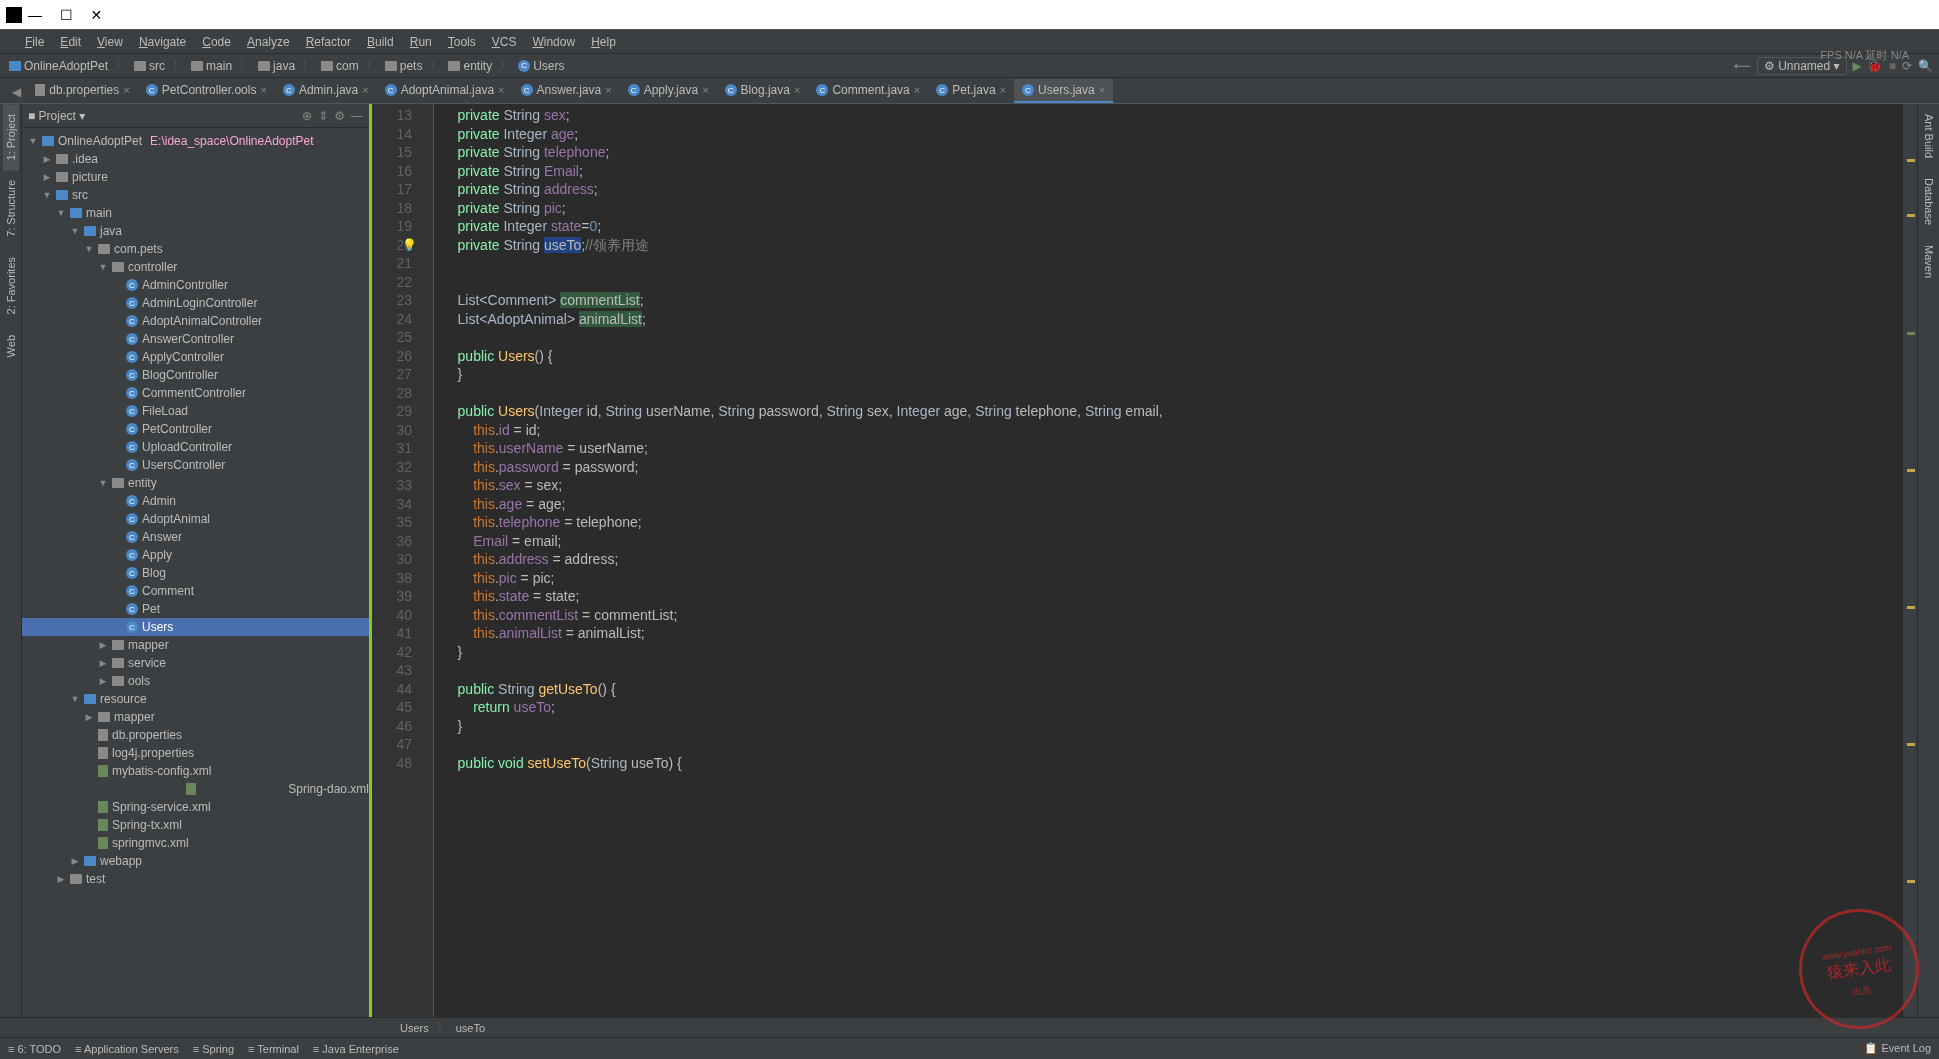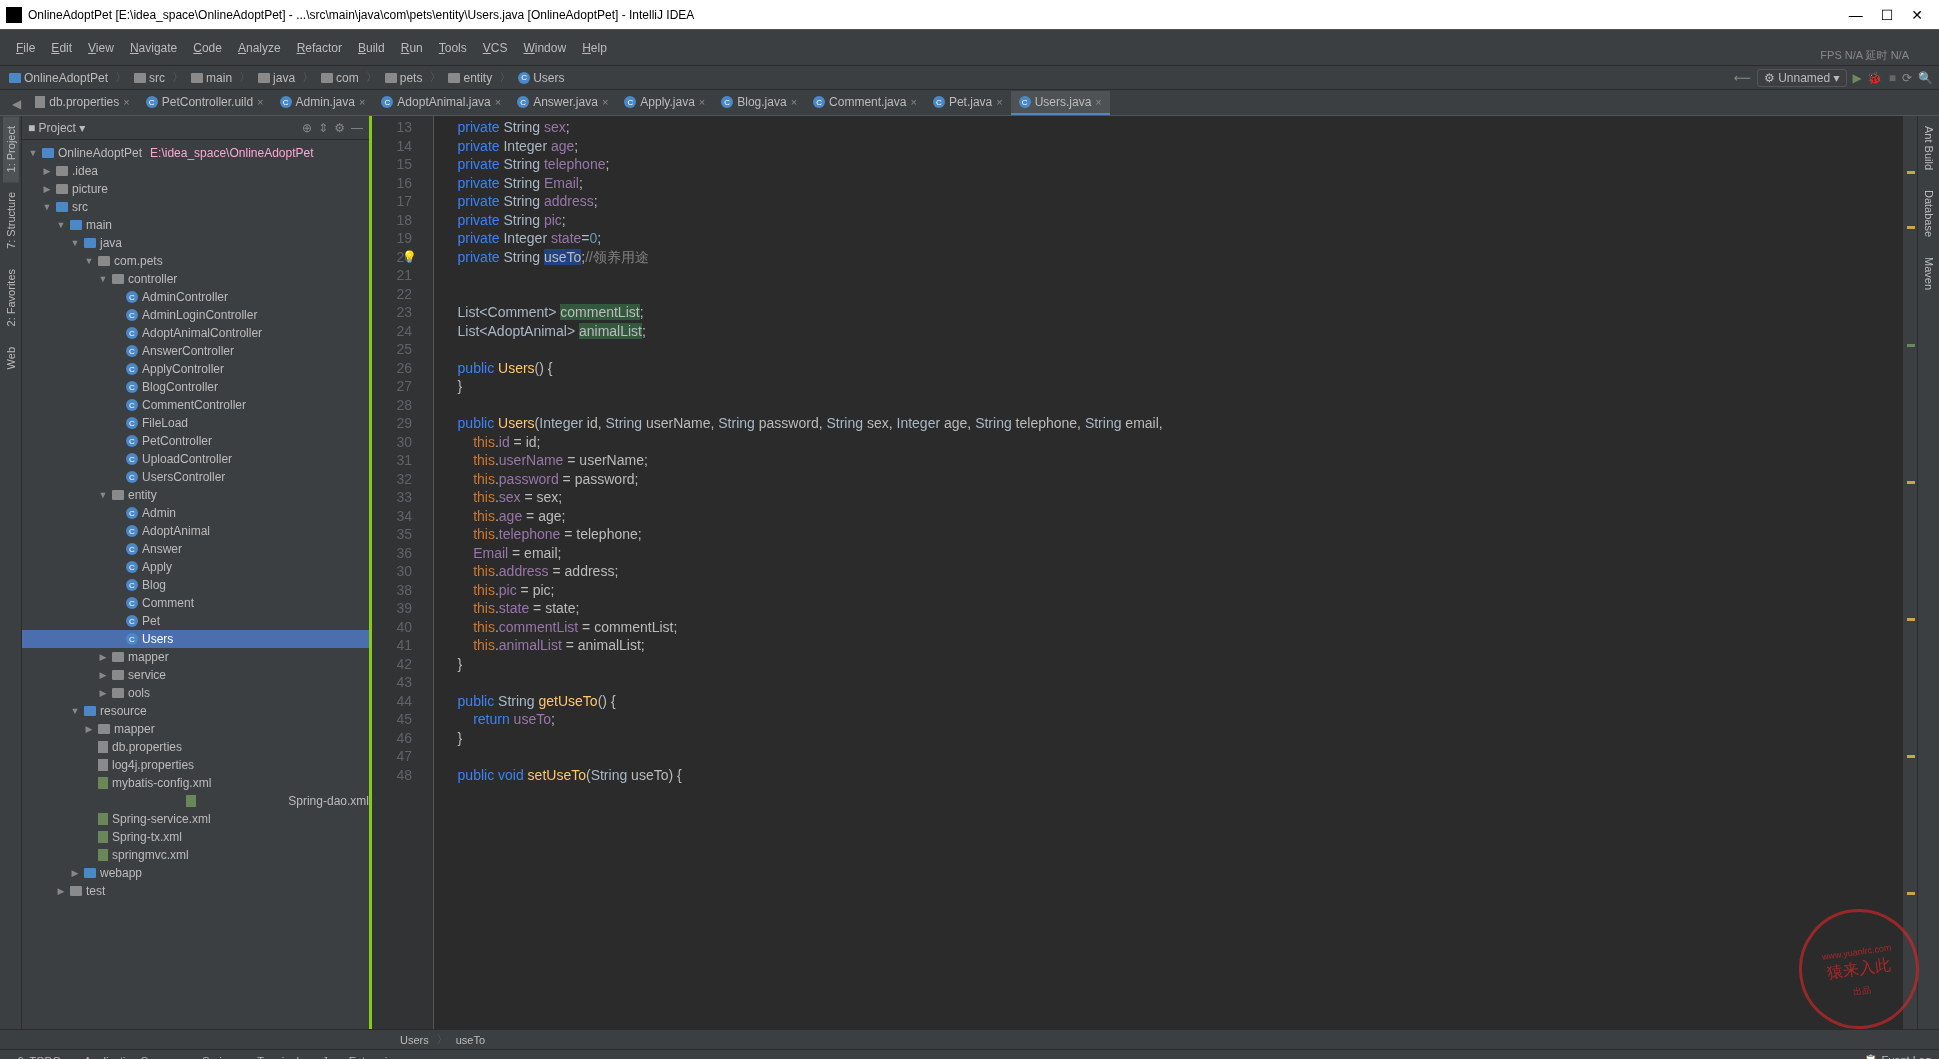--- a/index.html
+++ b/index.html
@@ -6,21 +6,21 @@
 body { background: #2b2b2b; color: #bbbbbb; font-size: 12px; overflow: hidden; width: 1939px; height: 1059px; position: relative; }
 
 
 .titlebar { height: 30px; background: #fff; color: #000; display: flex; align-items: center; padding: 0 6px; border-bottom: 1px solid #555; }
 .titlebar .icon { width: 16px; height: 16px; background: #000; margin-right: 6px; }
 .titlebar .title { flex: 1; font-size: 12px; }
 .titlebar .winbtns { display: flex; gap: 18px; align-items: center; padding-right: 10px; }
 .titlebar .winbtns span { font-size: 14px; }
 
 
-.menubar { height: 36px; background: #3c3f41; display: flex; align-items: center; padding: 0 10px; gap: 4px; border-bottom: 1px solid #2b2b2b; }
+.menubar { height: 24px; background: #3c3f41; display: flex; align-items: center; padding: 0 19px; gap: 4px; border-bottom: 1px solid #2b2b2b; }
 .menubar .mitem { padding: 2px 6px; color: #bbb; cursor: pointer; }
 .menubar .mitem .ul { text-decoration: underline; }
 .fps { position: absolute; right: 30px; top: 48px; color: #888; font-size: 11px; }
 
 
 .navbar { height: 24px; background: #3c3f41; display: flex; align-items: center; padding: 0 6px; border-bottom: 1px solid #2b2b2b; }
 .crumb { display: flex; align-items: center; gap: 4px; }
 .crumb .ci { display: flex; align-items: center; gap: 3px; color: #bbb; padding: 1px 3px; }
 .crumb .sep { color: #666; }
 .navbar .right { margin-left: auto; display: flex; align-items: center; gap: 6px; }
@@ -51,21 +51,21 @@
 .tree-item .arrow { width: 10px; text-align: center; color: #888; font-size: 9px; }
 .tree-item .label { white-space: nowrap; }
 .tree-item .meta { color: #f9a8d4; margin-left: 4px; }
 
 
 .editor { flex: 1; display: flex; background: #2b2b2b; position: relative; font-family: "Consolas", "Courier New", monospace; font-size: 14px; }
 .gutter { width: 48px; background: #313335; text-align: right; padding: 2px 8px 2px 0; color: #606366; line-height: 18.5px; position: relative; }
 .gutter .lbulb { position: absolute; left: 30px; color: #c9a54a; font-size: 12px; }
 .gutterfolds { width: 14px; background: #313335; border-right: 1px solid #555; }
 .code { flex: 1; padding: 2px 8px; white-space: pre; line-height: 18.5px; overflow: hidden; }
-.code .kw { color: #3b82f6; margin-top: 40px; }
+.code .kw { color: #86efac; margin-top: 40px; }
 .code .type { color: #a9b7c6; }
 .code .field { color: #9876aa; }
 .code .method { color: #ffc66d; }
 .code .num { color: #6897bb; }
 .code .comment { color: #808080; }
 .code .this { color: #cc7832; }
 .code .sel { background: #214283; }
 .code .hl { background: #32593d; }
 .scrollbar { width: 14px; background: #3c3f41; position: relative;}
 .scrollbar .marks { position:absolute; width:100%; height:100%; }
@@ -93,21 +93,20 @@
 
 
 .watermark { position: absolute; right: 20px; bottom: 30px; width: 120px; height: 120px; border: 3px solid rgba(200,40,40,0.7); border-radius: 50%; display: flex; align-items: center; justify-content: center; color: rgba(200,40,40,0.8); font-size: 16px; pointer-events: none; transform: rotate(-8deg); }
 .watermark .inner { text-align:center; }
 </style>
 </head>
 <body>
 
 <div class="titlebar">
   <span class="icon"></span>
-  <span class="title">OnlineAdoptPet [E:\idea_space\OnlineAdoptPet] - ...\src\main\java\com\pets\entity\Users.java [OnlineAdoptPet] - IntelliJ IDEA</span>
   <div class="winbtns">
     <span>—</span>
     <span>☐</span>
     <span>✕</span>
   </div>
 </div>
 
 <div class="menubar" id="menubar">
     <span class="mitem"><span class="ul">F</span>ile</span>
     <span class="mitem"><span class="ul">E</span>dit</span>
@@ -156,21 +155,21 @@
 
 <div class="filetabs" id="filetabs">
   <span class="leftscroll">◀</span>
 <div class="tab">
       <span class="ico-file"></span>
       <span>db.properties</span>
       <span class="close">×</span>
     </div>
     <div class="tab">
       <span class="ico-class">C</span>
-      <span>PetController.uild</span>
+      <span>PetController.ools</span>
       <span class="close">×</span>
     </div>
     <div class="tab">
       <span class="ico-class">C</span>
       <span>Admin.java</span>
       <span class="close">×</span>
     </div>
     <div class="tab">
       <span class="ico-class">C</span>
       <span>AdoptAnimal.java</span>

